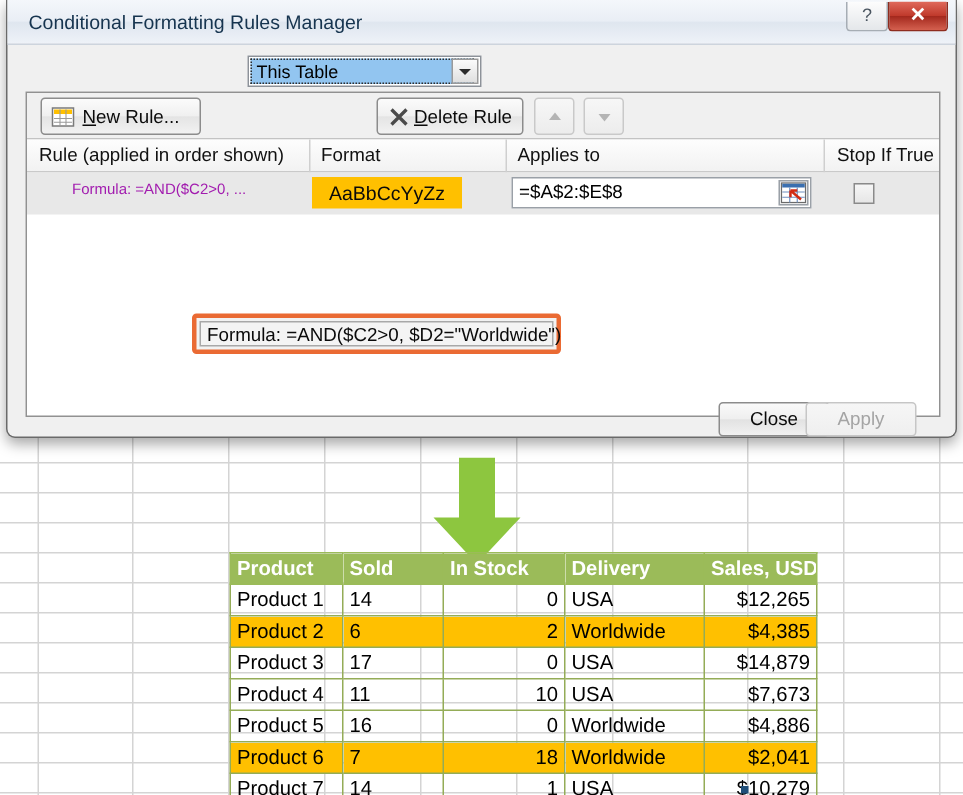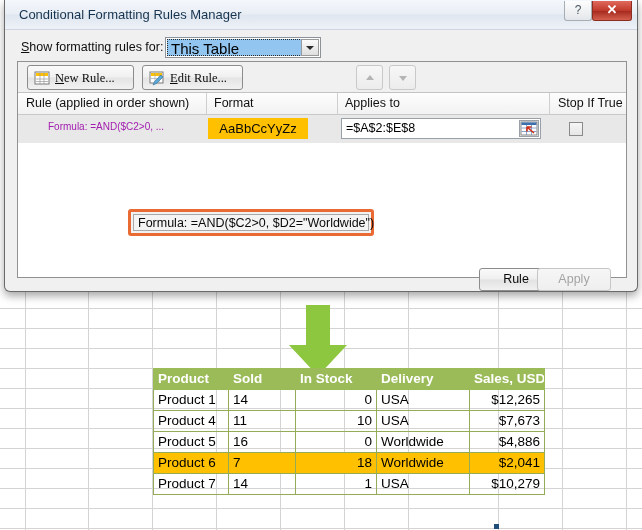--- a/index.html
+++ b/index.html
@@ -169,21 +169,21 @@
     box-sizing: border-box;
     cursor: pointer;
   }
   #showfor-value {
     position: absolute;
     left: 1px; top: 1px;
     width: 149px;
     height: 17px;
     background: #92c5f0;
     border: 1px dotted #2b2b2b;
-    font-size: 15px;
+    font-size: 12px;
     line-height: 17px;
     padding-left: 3px;
     color: #000000;
     box-sizing: border-box;
     overflow: hidden;
     white-space: nowrap;
   }
   #showfor-arrow {
     position: absolute;
     right: 1px; top: 1px;
@@ -226,21 +226,20 @@
     height: 25px;
     background: linear-gradient(to bottom, #fbfbfb 0%, #f0f0f0 48%, #e4e4e4 52%, #f2f2f2 100%);
     border: 1px solid #8c8c8c;
     border-radius: 3px;
     font-size: 12.5px;
     color: #0b0b0b;
     line-height: 24px;
     box-sizing: border-box;
     cursor: pointer;
     white-space: nowrap;
-    font-family: Liberation Serif, serif;
   }
   .tb-btn u { text-decoration: underline; }
   #btn-new  { left: 9px;   width: 107px; }
   #btn-edit { left: 124px; width: 101px; }
   #btn-del  { left: 233px; width: 98px; }
   .tb-btn .lbl { position: absolute; left: 27px; top: 0; }
   #btn-del .lbl { left: 24px; }
   .tb-ico {
     position: absolute;
     left: 6px; top: 4px;
@@ -464,20 +463,34 @@
       <th class="col-sales">Sales,  USD</th>
     </tr>
   </thead>
   <tbody id="table-body">
       <tr>
         <td class="col-product">Product 1</td>
         <td class="col-sold">14</td>
         <td class="col-stock">0</td>
         <td class="col-deliv">USA</td>
         <td class="col-sales">$12,265</td>
+      </tr>
+      <tr class="hl">
+        <td class="col-product">Product 2</td>
+        <td class="col-sold">6</td>
+        <td class="col-stock">2</td>
+        <td class="col-deliv">Worldwide</td>
+        <td class="col-sales">$4,385</td>
+      </tr>
+      <tr>
+        <td class="col-product">Product 3</td>
+        <td class="col-sold">17</td>
+        <td class="col-stock">0</td>
+        <td class="col-deliv">USA</td>
+        <td class="col-sales">$14,879</td>
       </tr>
       <tr>
         <td class="col-product">Product 4</td>
         <td class="col-sold">11</td>
         <td class="col-stock">10</td>
         <td class="col-deliv">USA</td>
         <td class="col-sales">$7,673</td>
       </tr>
       <tr>
         <td class="col-product">Product 5</td>
@@ -504,21 +517,20 @@
 </table>
 <div id="sel-handle"></div>
 
 <div id="dialog">
 
   <div id="titlebar"></div>
   <div id="dialog-title">Conditional Formatting Rules Manager</div>
   <div id="help-btn">?</div>
   <div id="close-btn">✕</div>
 
-  <div id="showfor-label"><u>S</u><span>how formatting rules for:</span></div>
 
   <div id="showfor-select">
     <div id="showfor-value">This Table</div>
     <div id="showfor-arrow">
         <span class="caret-down"></span>
       </div>
   </div>
 
   <div id="toolbar-panel">
 
@@ -526,30 +538,27 @@
 
       <div id="btn-new" class="tb-btn">
         <svg class="tb-ico" viewBox="0 0 16 16">
           <rect x="1" y="2" width="14" height="12" fill="#ffffff" stroke="#7a7a7a"></rect>
           <rect x="2" y="3" width="12" height="3" fill="#ffc000"></rect>
           <path d="M2 9h12M2 11.5h12M6 6h0.001M6 3v11M10 3v11" stroke="#9a9a9a" fill="none" stroke-width="0.7"></path>
         </svg>
         <span class="lbl"><u>N</u><span>ew Rule...</span></span>
       </div>
 
-      <div id="btn-edit" class="tb-btn">
+
+      <div id="btn-del" class="tb-btn">
         <svg class="tb-ico" viewBox="0 0 16 16">
-          <rect x="1" y="2" width="13" height="11" fill="#ffffff" stroke="#7a7a7a"></rect>
-          <rect x="2" y="3" width="11" height="3" fill="#ffc000"></rect>
-          <path d="M2 8.5h11M6 3v10M10 3v10" stroke="#a8a8a8" fill="none" stroke-width="0.7"></path>
-          <path d="M4 15l1.5-3.5L12 5l2 2-6.5 6.5z" fill="#5aa8d8" stroke="#2f6f96" stroke-width="0.6"></path>
+          <path d="M3 3 L13 13 M13 3 L3 13" stroke="#4a4a4a" stroke-width="2.2" fill="none"></path>
         </svg>
-        <span class="lbl"><u>E</u><span>dit Rule...</span></span>
+        <span class="lbl"><u>D</u><span>elete Rule</span></span>
       </div>
-
 
       <div id="btn-up" class="tb-arrowbtn">
           <span class="tri-up"></span>
         </div>
       <div id="btn-down" class="tb-arrowbtn">
           <span class="tri-dn"></span>
         </div>
     </div>
 
     <div id="list-header">
@@ -580,15 +589,15 @@
       </div>
 
       <div id="stop-checkbox"></div>
     </div>
 
     <div id="callout">
       <div id="callout-inner">Formula: =AND($C2&gt;0, $D2="Worldwide")</div>
     </div>
   </div>
 
-  <div id="btn-close-dlg" class="dlg-btn">Rule</div>
+  <div id="btn-close-dlg" class="dlg-btn">Close</div>
   <div id="btn-apply" class="dlg-btn">Apply</div>
 </div>
 
 </body></html>

